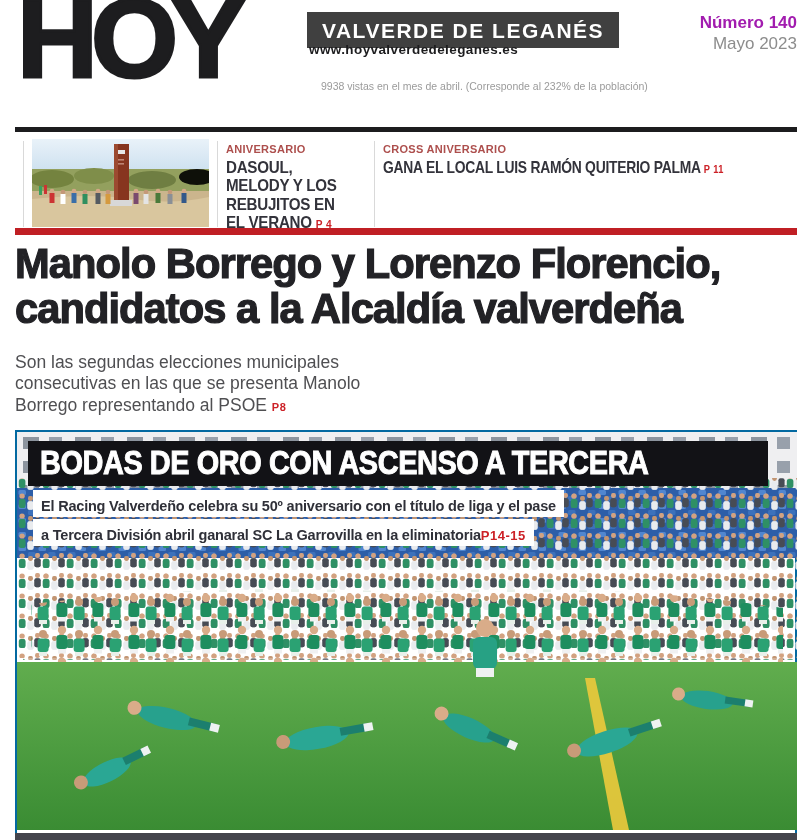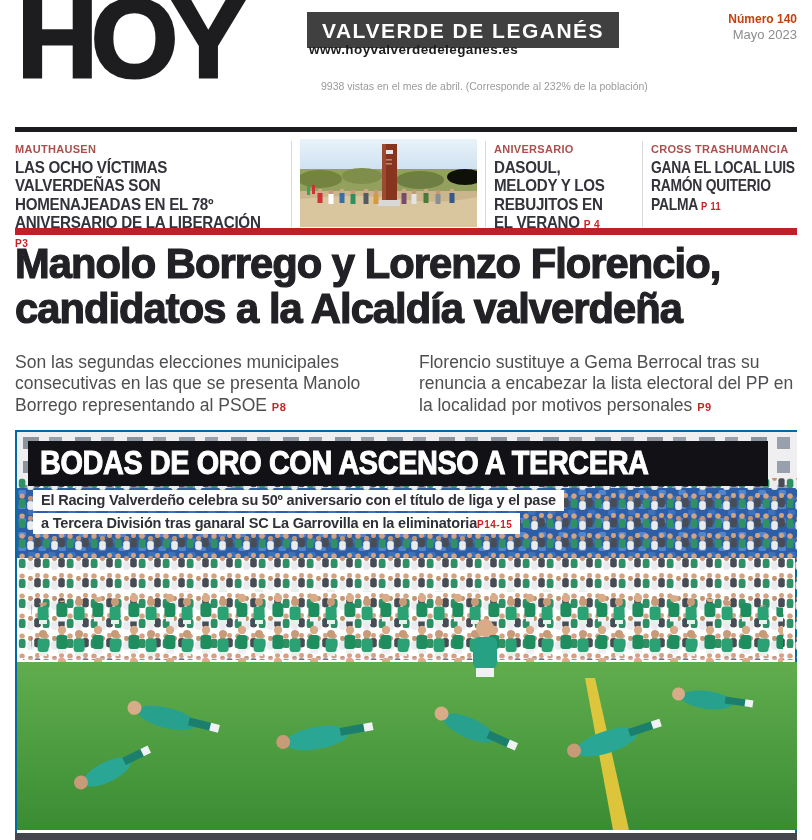--- a/index.html
+++ b/index.html
@@ -8,22 +8,22 @@
 
   
   .masthead{position:absolute;top:0;left:15px;right:15px;height:126px;}
   .logo{position:absolute;left:2px;top:-26px;font-size:112px;font-weight:bold;color:#1d1d1f;
         letter-spacing:-7px;-webkit-text-stroke:3px #1d1d1f;}
   .edition{position:absolute;left:292px;top:12px;background:#404040;color:#fff;font-weight:bold;
            font-size:21px;line-height:1;padding:8px 15px 7px;letter-spacing:1.5px;white-space:nowrap;}
   .website{position:absolute;left:294px;top:42px;font-weight:bold;font-size:13.5px;color:#1d1d1f;letter-spacing:.4px;}
   .stats{position:absolute;left:306px;top:80px;font-size:10.5px;color:#9b9b9b;}
   .issue{position:absolute;right:0;top:12px;text-align:right;line-height:1.25;}
-  .issue-num{color:#c2410c;font-weight:bold;font-size:12px;padding-left:28px;}
-  .issue-date{color:#8d8d8d;font-size:13px;}
+  .issue-num{color:#a21caf;font-weight:bold;font-size:17px;padding-left:28px;}
+  .issue-date{color:#8d8d8d;font-size:17px;}
   .bar-black{position:absolute;top:127px;left:15px;right:15px;height:5px;background:#1c1c1e;}
 
   
   .briefs{position:absolute;top:139px;left:15px;right:15px;height:88px;display:flex;align-items:stretch;}
   .vdiv{width:1px;background:#d9d9d9;margin:2px 8px 0;}
   .brief{padding-top:4px;}
   .b1{width:268px;}
   .b2{width:140px;}
   .b3{flex:1;}
   .kicker{font-size:11px;font-weight:bold;color:#ad4f4d;letter-spacing:.3px;margin-bottom:3px;}
@@ -44,50 +44,43 @@
   .subcol{width:378px;font-size:17.5px;color:#4f4f52;line-height:1.22;}
   .subcol .pref{font-weight:bold;font-size:11px;}
 
   
   .photo{position:absolute;top:430px;left:15px;width:782px;height:405px;border:2px solid #0369a1;box-sizing:border-box;}
   .photo svg{display:block;}
   .banner{position:absolute;top:9px;left:11px;background:#121216;color:#fff;padding:4px 12px 7px;}
   .banner span{display:inline-block;font-size:34px;font-weight:bold;letter-spacing:-.5px;line-height:1;
                -webkit-text-stroke:1px #fff;transform:scaleX(.85);transform-origin:0 50%;}
   .subcap{position:absolute;top:58px;left:16px;}
-  .subcap .cap-line{display:table;background:#ffffff;padding:2px 8px 3px;margin-bottom:2px;
+  .subcap .cap-line{display:table;background:#ffffff;padding:8px 8px 3px;margin-bottom:2px;
                     font-size:14.5px;font-weight:bold;color:#2f3038;letter-spacing:-.2px;white-space:nowrap;}
-  .subcap .pref{font-size:10px;font-weight:bold;}
+  .subcap .pref{font-size:13px;font-weight:bold;}
   .bottom-bar{position:absolute;top:833px;left:15px;right:15px;height:7px;background:#45454d;}
 </style>
 </head>
 <body>
 
 <div class="page">
 
   <div class="masthead">
     <div class="logo">HOY</div>
     <div class="edition">VALVERDE DE LEGANÉS</div>
     <div class="website">www.hoyvalverdedeleganes.es</div>
     <div class="stats">9938 vistas en el mes de abril. (Corresponde al 232% de la población)</div>
     <div class="issue">
       <div class="issue-num">Número 140</div>
       <div class="issue-date">Mayo 2023</div>
     </div>
   </div>
   <div class="bar-black"></div>
 
   <div class="briefs">
-    <div class="brief b1">
-      <div class="kicker">MAUTHAUSEN</div>
-      <div class="brief-h">
-        <span>LAS OCHO VÍCTIMAS VALVERDEÑAS SON HOMENAJEADAS EN EL 78º ANIVERSARIO DE LA LIBERACIÓN</span>
-        <span class="pref">P3</span>
-      </div>
-    </div>
     <div class="vdiv"></div>
 
     <div class="brief-img">
       <svg width="177" height="88" viewBox="0 0 177 88">
         <defs>
           <linearGradient id="gSky" x1="0" y1="0" x2="0" y2="1">
             <stop offset="0" stop-color="#e9f2f9"></stop>
               <stop offset="1" stop-color="#bcd6ea"></stop>
           </linearGradient>
         </defs>
@@ -137,42 +130,38 @@
     <div class="vdiv"></div>
     <div class="brief b2">
       <div class="kicker">ANIVERSARIO</div>
       <div class="brief-h">
         <span>DASOUL, MELODY Y LOS REBUJITOS EN EL VERANO</span>
         <span class="pref">P 4</span>
       </div>
     </div>
     <div class="vdiv"></div>
     <div class="brief b3">
-      <div class="kicker">CROSS TRASHUMANCIA</div>
+      <div class="kicker">CROSS ANIVERSARIO</div>
       <div class="brief-h">
         <span>GANA EL LOCAL LUIS RAMÓN QUITERIO PALMA</span>
         <span class="pref">P 11</span>
       </div>
     </div>
   </div>
   <div class="bar-red"></div>
 
   <div class="headline">
     <div>Manolo Borrego y Lorenzo Florencio,</div>
     <div>candidatos a la Alcaldía valverdeña</div>
   </div>
 
   <div class="subcols">
     <div class="subcol">
       <span>Son las segundas elecciones municipales consecutivas en las que se presenta Manolo Borrego representando al PSOE</span>
       <span class="pref">P8</span>
-    </div>
-    <div class="subcol">
-      <span>Florencio sustituye a Gema Berrocal tras su renuncia a encabezar la lista electoral del PP en la localidad por motivos personales</span>
-      <span class="pref">P9</span>
     </div>
   </div>
 
   <div class="photo">
     <svg width="780" height="398" viewBox="0 0 780 398" preserveAspectRatio="none">
       <defs>
         <linearGradient id="gGrass" x1="0" y1="0" x2="0" y2="1">
           <stop offset="0" stop-color="#61ad4e"></stop>
             <stop offset="1" stop-color="#3a8c33"></stop>
         </linearGradient>
@@ -262,20 +251,20 @@
           <rect x="130" y="334" width="8" height="8" fill="#eef2f2"></rect>
       </g>
     </svg>
 
     <div class="banner">
       <span>BODAS DE ORO CON ASCENSO A TERCERA</span>
     </div>
     <div class="subcap">
       <div class="cap-line">El Racing Valverdeño celebra su 50º aniversario con el título de liga y el pase</div>
       <div class="cap-line">
-        <span>a Tercera División tras ganaral SC La Garrovilla en la eliminatoria</span>
+        <span>a Tercera División abril ganaral SC La Garrovilla en la eliminatoria</span>
         <span class="pref">P14-15</span>
       </div>
     </div>
   </div>
 
   <div class="bottom-bar"></div>
 </div>
 
 </body></html>

